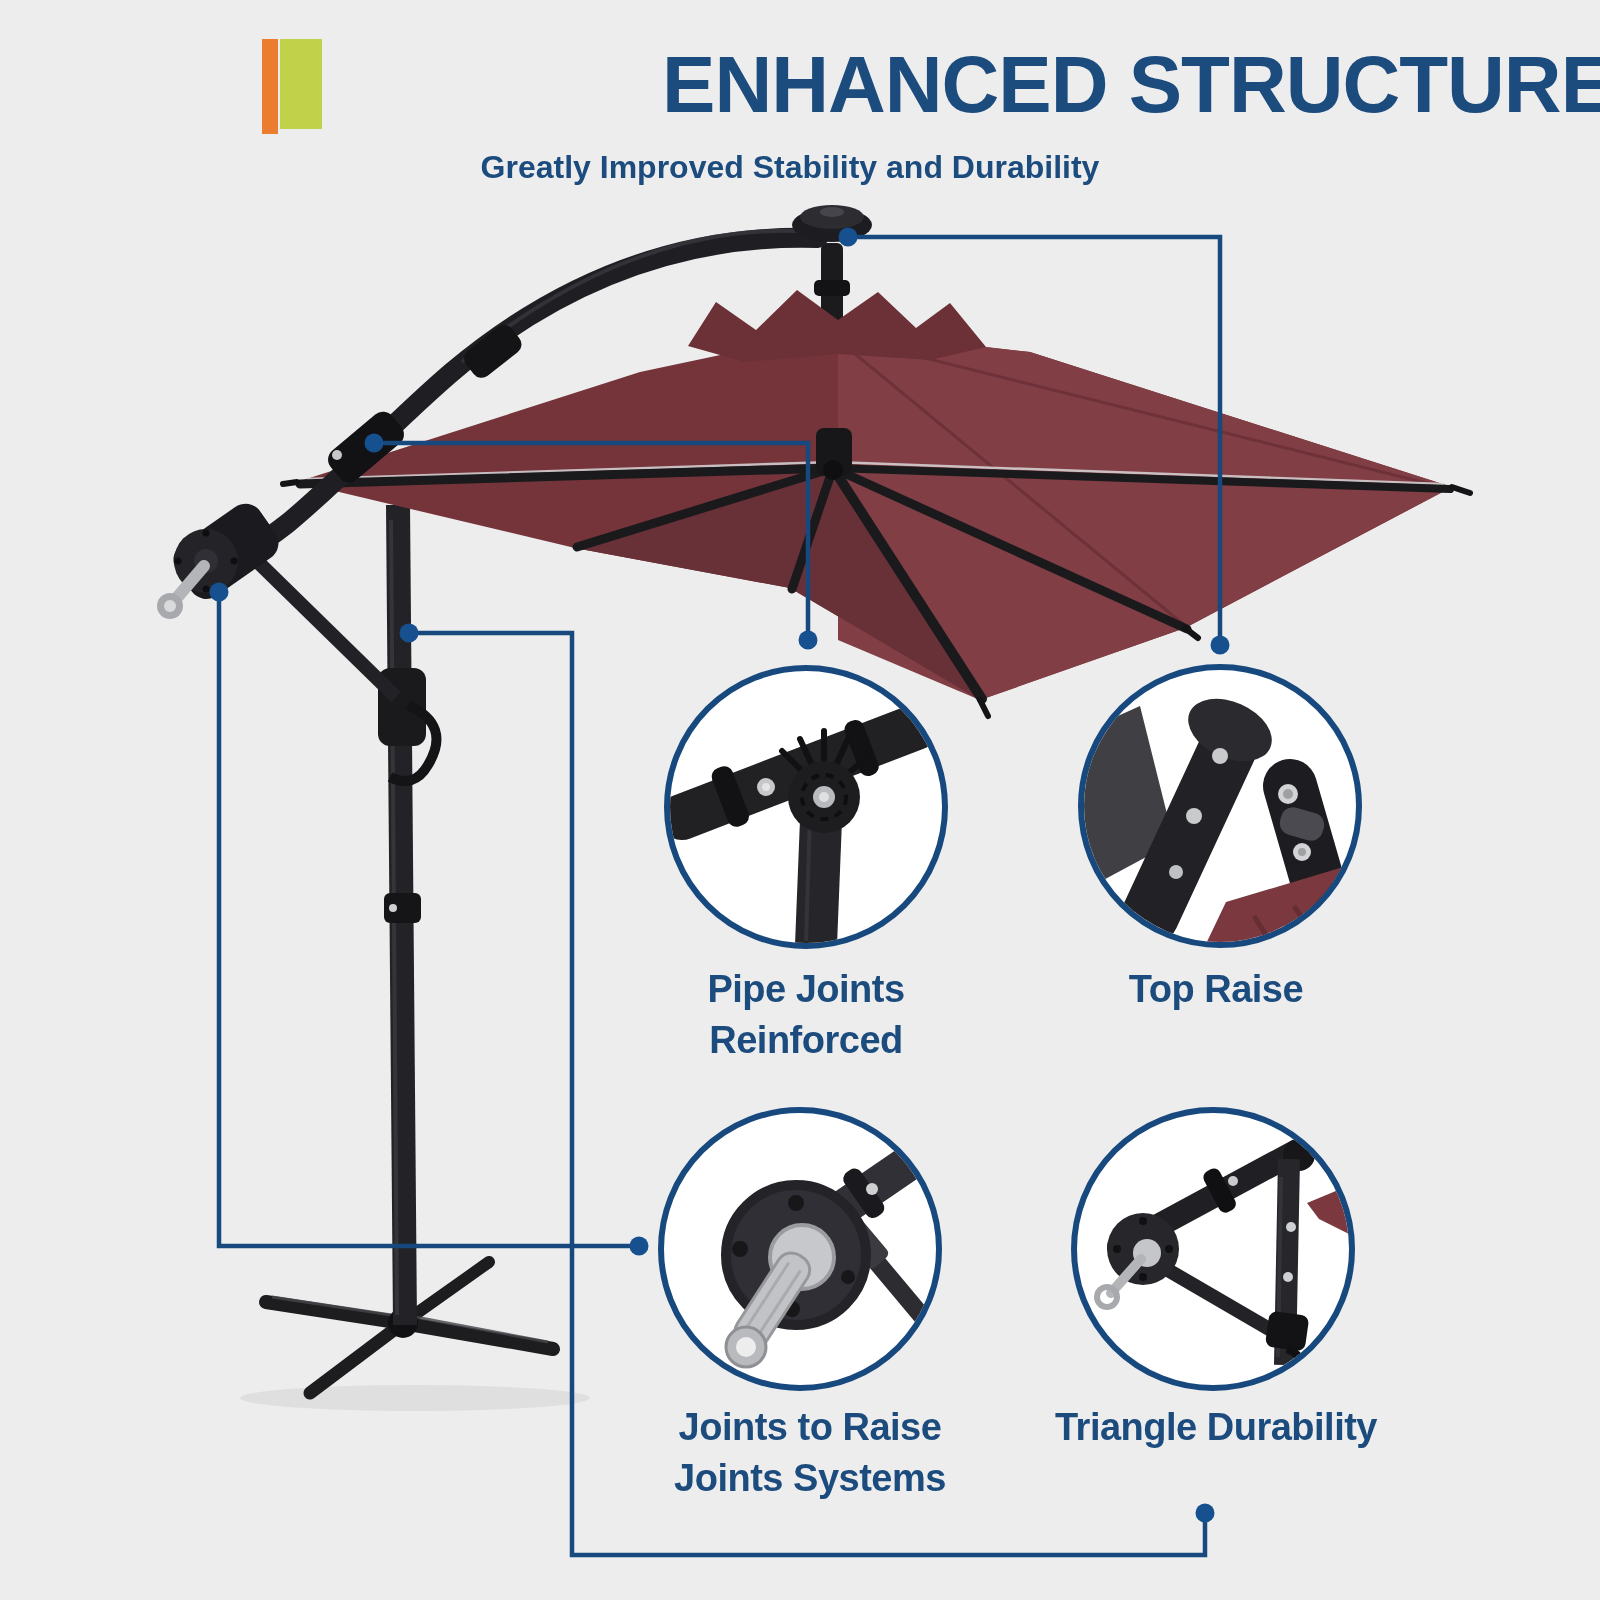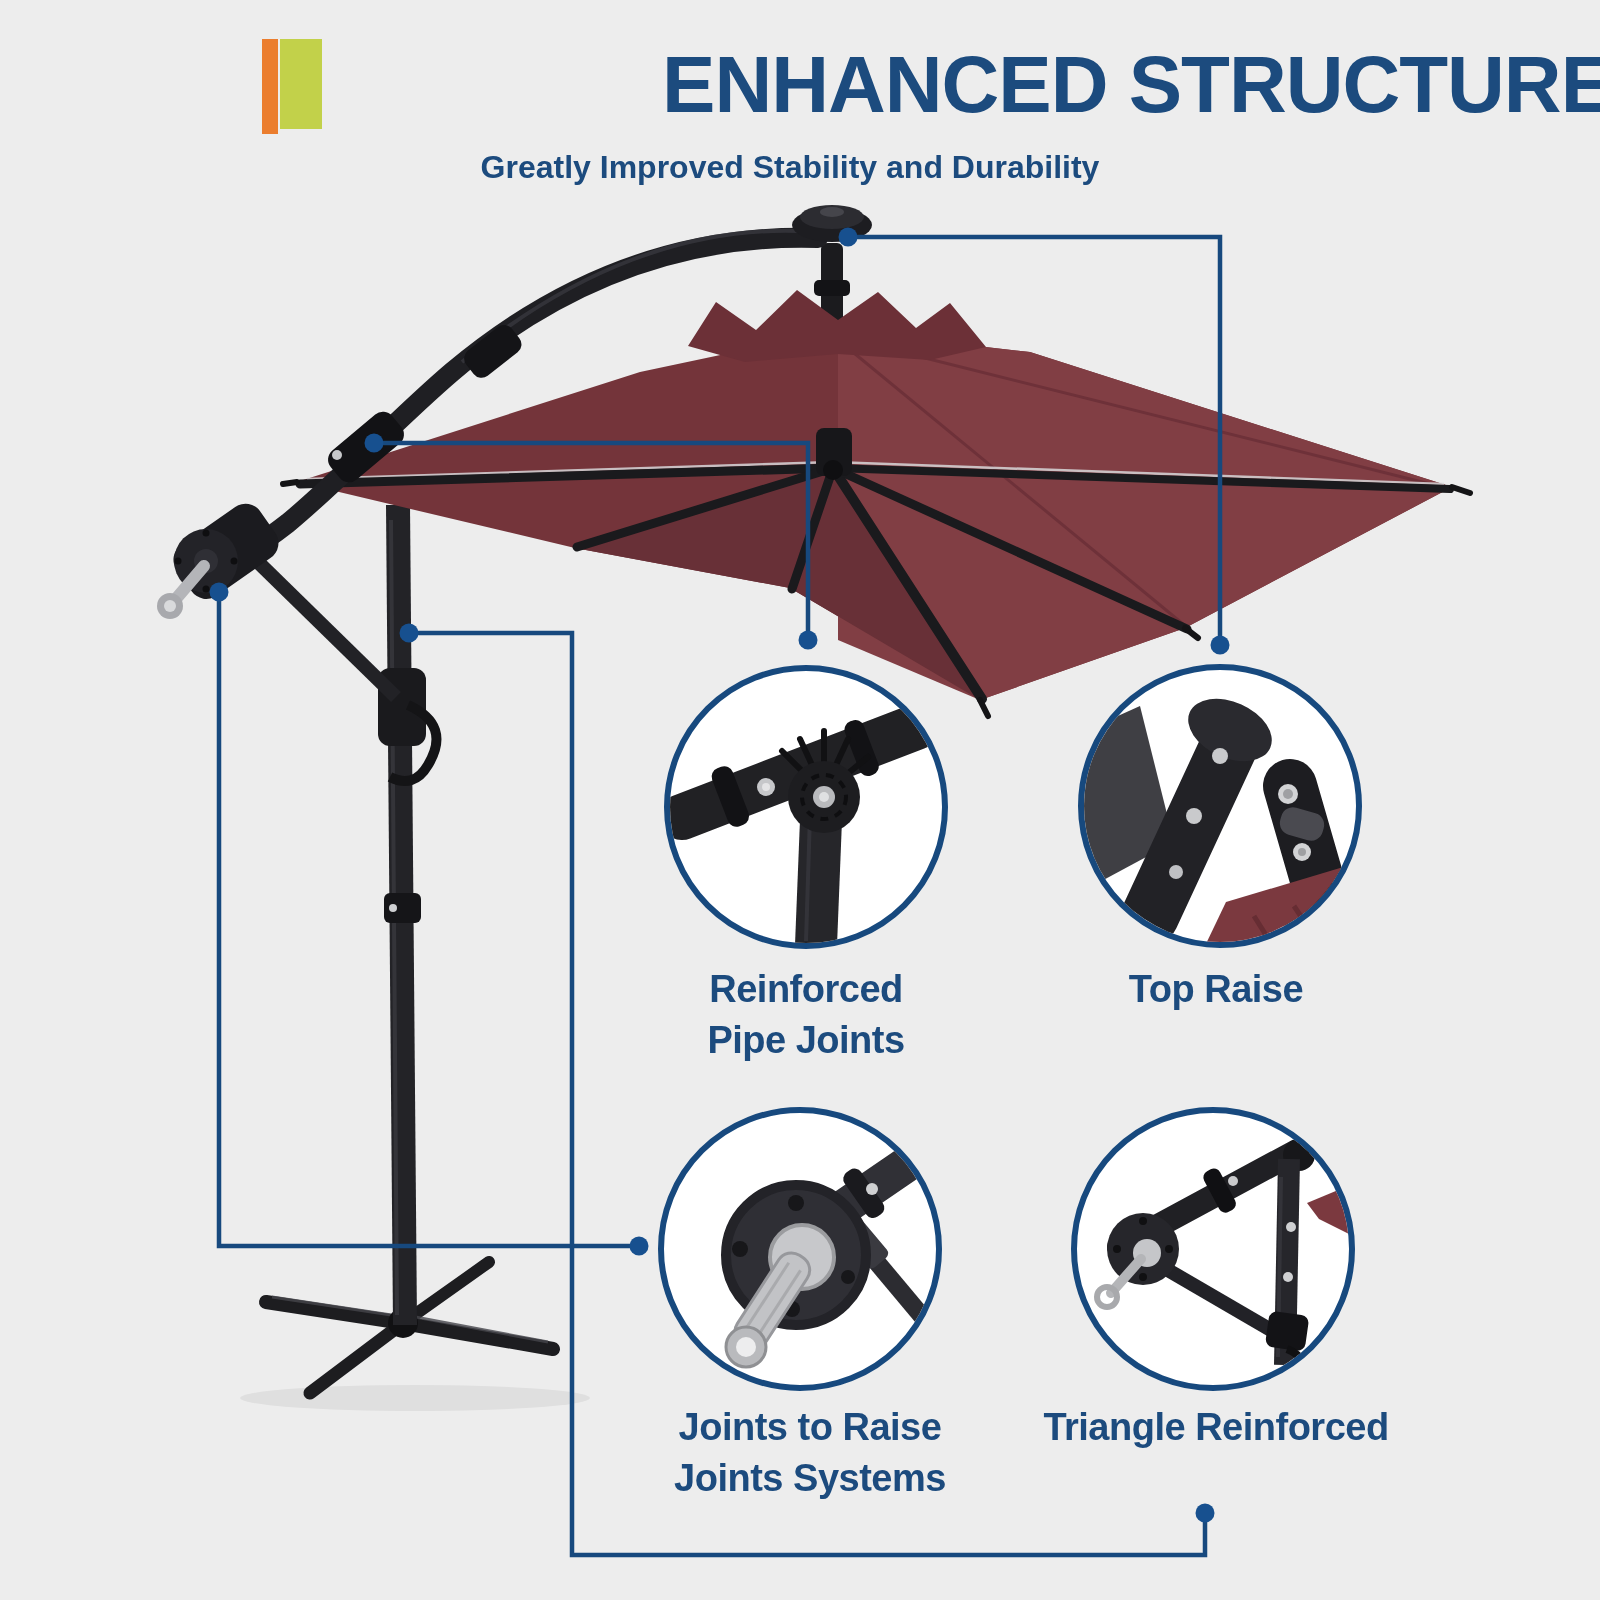--- a/index.html
+++ b/index.html
@@ -286,27 +286,27 @@
         <circle cx="72" cy="170" r="4"></circle>
           <circle cx="98" cy="142" r="4"></circle>
       </g>
       <circle cx="76" cy="146" r="14" fill="#c5c6c9"></circle>
       <line x1="70" y1="152" x2="40" y2="186" stroke="#b4b5b8" stroke-width="10" stroke-linecap="round"></line>
       <circle cx="36" cy="190" r="10" fill="none" stroke="#a8a9ac" stroke-width="6"></circle>
     </svg>
   </div>
 
   <div class="callout-label" id="label-pipe-joints">
+    <div>Pipe Joints</div>
     <div>Reinforced</div>
-    <div>Pipe Joints</div>
   </div>
   <div class="callout-label" id="label-top-lock">
     <div>Top Raise</div>
   </div>
   <div class="callout-label" id="label-crank">
     <div>Joints to Raise</div>
     <div>Joints Systems</div>
   </div>
   <div class="callout-label" id="label-triangle">
-    <div>Triangle Reinforced</div>
+    <div>Triangle Durability</div>
   </div>
 
 </div>
 
 </body></html>

